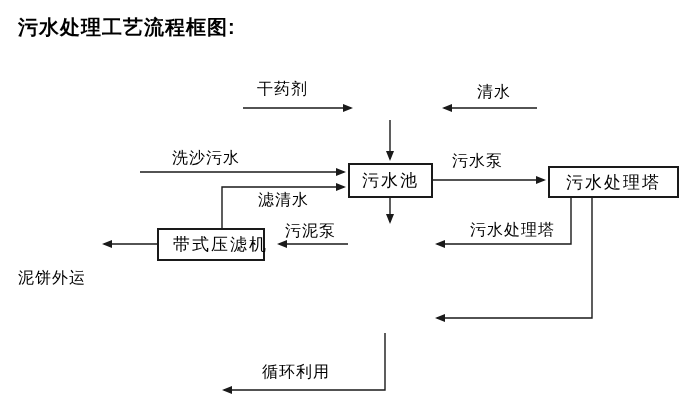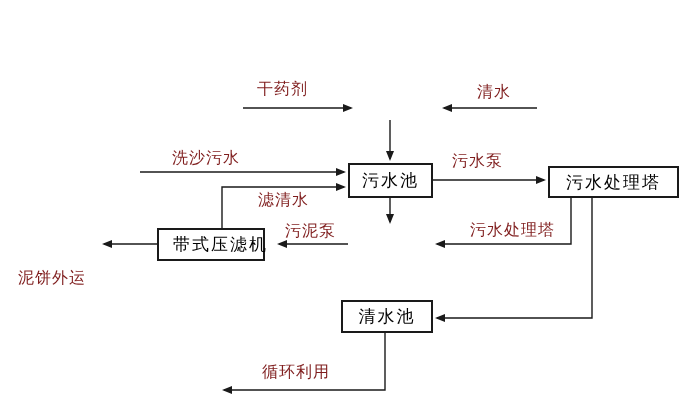--- a/index.html
+++ b/index.html
@@ -44,37 +44,38 @@
   #n-sewage { left: 348px; top: 163px; width: 85px;  height: 35px; }
   #n-tower  { left: 548px; top: 166px; width: 131px; height: 32px; }
   #n-sludge { left: 348px; top: 226px; width: 85px;  height: 32px; }
   #n-press  { left: 157px; top: 228px; width: 108px; height: 33px; padding-left: 19px; }
   #n-clean  { left: 341px; top: 300px; width: 92px;  height: 33px; }
   .elabel {
     position: absolute;
     font-size: 16px;
     letter-spacing: 1px;
     white-space: nowrap;
-    color: #7f1d1d;
+    color: #000000;
   }
   #l-dry-agent     { left: 257px; top: 79px;  }
   #l-clean-water   { left: 477px; top: 82px;  }
   #l-sand-wash     { left: 172px; top: 148px; text-align: center; }
   #l-sewage-pump   { left: 452px; top: 151px; }
   #l-filtered      { left: 258px; top: 190px; }
   #l-sludge-pump   { left: 285px; top: 221px; }
   #l-bottom-sewage { left: 470px; top: 220px; }
   #l-mud-cake      { left: 18px;  top: 226px; margin-top: 42px; }
   #l-recycle       { left: 262px; top: 362px; }
 </style>
 </head>
 <body>
 
 <div class="canvas">
 
+  <h1 class="title">污水处理工艺流程框图:</h1>
 
   <svg class="edges-svg" viewBox="0 0 700 420" xmlns="http://www.w3.org/2000/svg">
     <defs>
       <marker id="arrow" markerWidth="10" markerHeight="8" refX="8" refY="4" orient="auto" markerUnits="userSpaceOnUse">
         <path d="M0,0 L10,4 L0,8 z" fill="#1a1a1a"></path>
       </marker>
     </defs>
     <g stroke="#1a1a1a" stroke-width="1.4" fill="none">
       <line x1="243" y1="108" x2="351" y2="108" marker-end="url(#arrow)"></line>
       <line x1="537" y1="108" x2="444" y2="108" marker-end="url(#arrow)"></line>
@@ -87,21 +88,20 @@
       <line x1="157" y1="244" x2="104" y2="244" marker-end="url(#arrow)"></line>
       <polyline points="571,198 571,244 437,244" marker-end="url(#arrow)"></polyline>
       <polyline points="592,198 592,318 437,318" marker-end="url(#arrow)"></polyline>
       <polyline points="385,333 385,390 224,390" marker-end="url(#arrow)"></polyline>
     </g>
   </svg>
 
   <div class="node" id="n-sewage">污水池</div>
   <div class="node" id="n-tower">污水处理塔</div>
   <div class="node" id="n-press">带式压滤机</div>
-  <div class="node" id="n-clean">清水池</div>
 
   <div class="elabel" id="l-dry-agent">干药剂</div>
   <div class="elabel" id="l-clean-water">清水</div>
   <div class="elabel" id="l-sand-wash">洗沙污水</div>
   <div class="elabel" id="l-sewage-pump">污水泵</div>
   <div class="elabel" id="l-filtered">滤清水</div>
   <div class="elabel" id="l-sludge-pump">污泥泵</div>
   <div class="elabel" id="l-bottom-sewage">污水处理塔</div>
   <div class="elabel" id="l-mud-cake">泥饼外运</div>
   <div class="elabel" id="l-recycle">循环利用</div>

